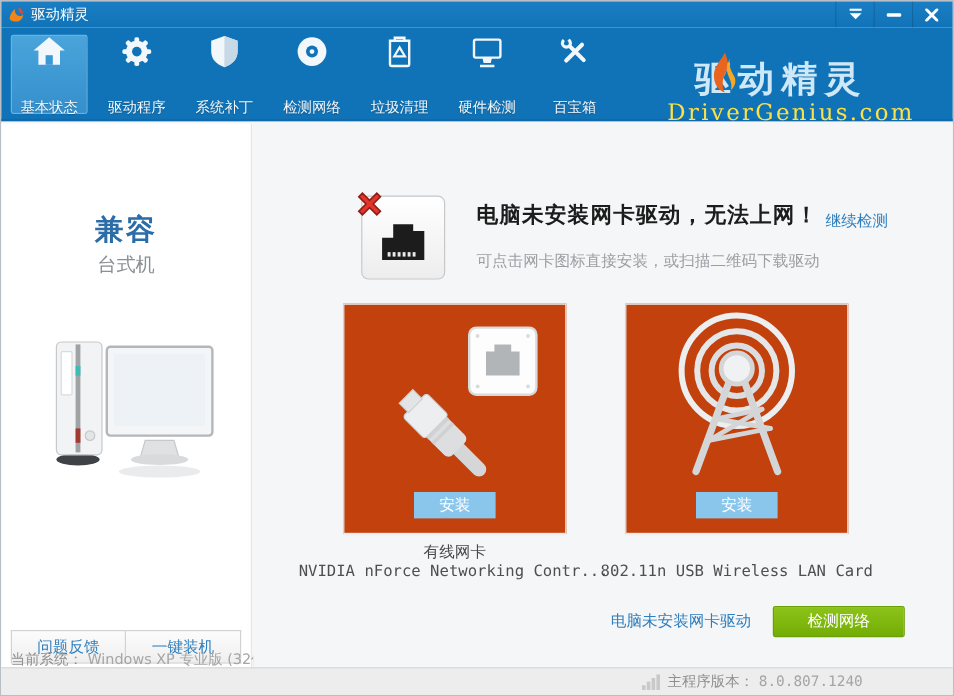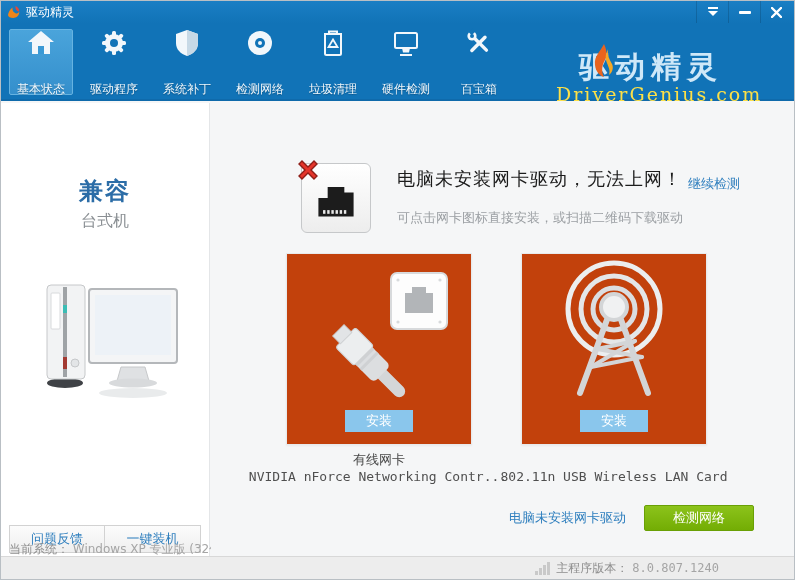--- a/index.html
+++ b/index.html
@@ -49,21 +49,21 @@
   .sysinfo{ position:absolute; left:8px; top:438px; font-size:12px; white-space:nowrap; }
   .sysinfo .k{ color:#8e8e8e; }
   .sysinfo .v{ color:#a5a5a5; }
 
   
   .main{ position:absolute; left:210px; top:102px; right:0; bottom:23px; background:#f5f6f7; }
   .alert-icon{ position:absolute; left:90px; top:60px; width:70px; height:70px;
                background:linear-gradient(#ffffff,#ededed); border:1px solid #c6c8ca; border-radius:6px; }
   .alert-icon .port-svg{ position:absolute; left:9px; top:10px; }
   .alert-icon .redx{ position:absolute; left:-9px; top:-9px; width:30px; height:30px; }
-  .alert-title{ position:absolute; left:186px; top:64px; font-size:18px; font-weight:normal;
+  .alert-title{ position:absolute; left:186px; top:64px; font-size:18px; font-weight:bold;
                 color:#1c1c1c; letter-spacing:1px; }
   .alert-link{ position:absolute; left:477px; top:72px; font-size:13px; color:#2f7fbe; cursor:pointer; }
   .alert-sub{ position:absolute; left:186px; top:106px; font-size:13px; color:#9b9fa3; }
 
   .card{ position:absolute; top:150px; width:186px; height:192px; background:#c2410c;
          border:1px solid #e8eaec; box-shadow:0 1px 2px rgba(0,0,0,.05); cursor:pointer; }
   .card.wired{ left:75px; }
   .card.wireless{ left:310px; }
   .card .art{ position:absolute; left:0; top:2px; width:100%; height:150px;
               display:flex; align-items:center; justify-content:center; }

